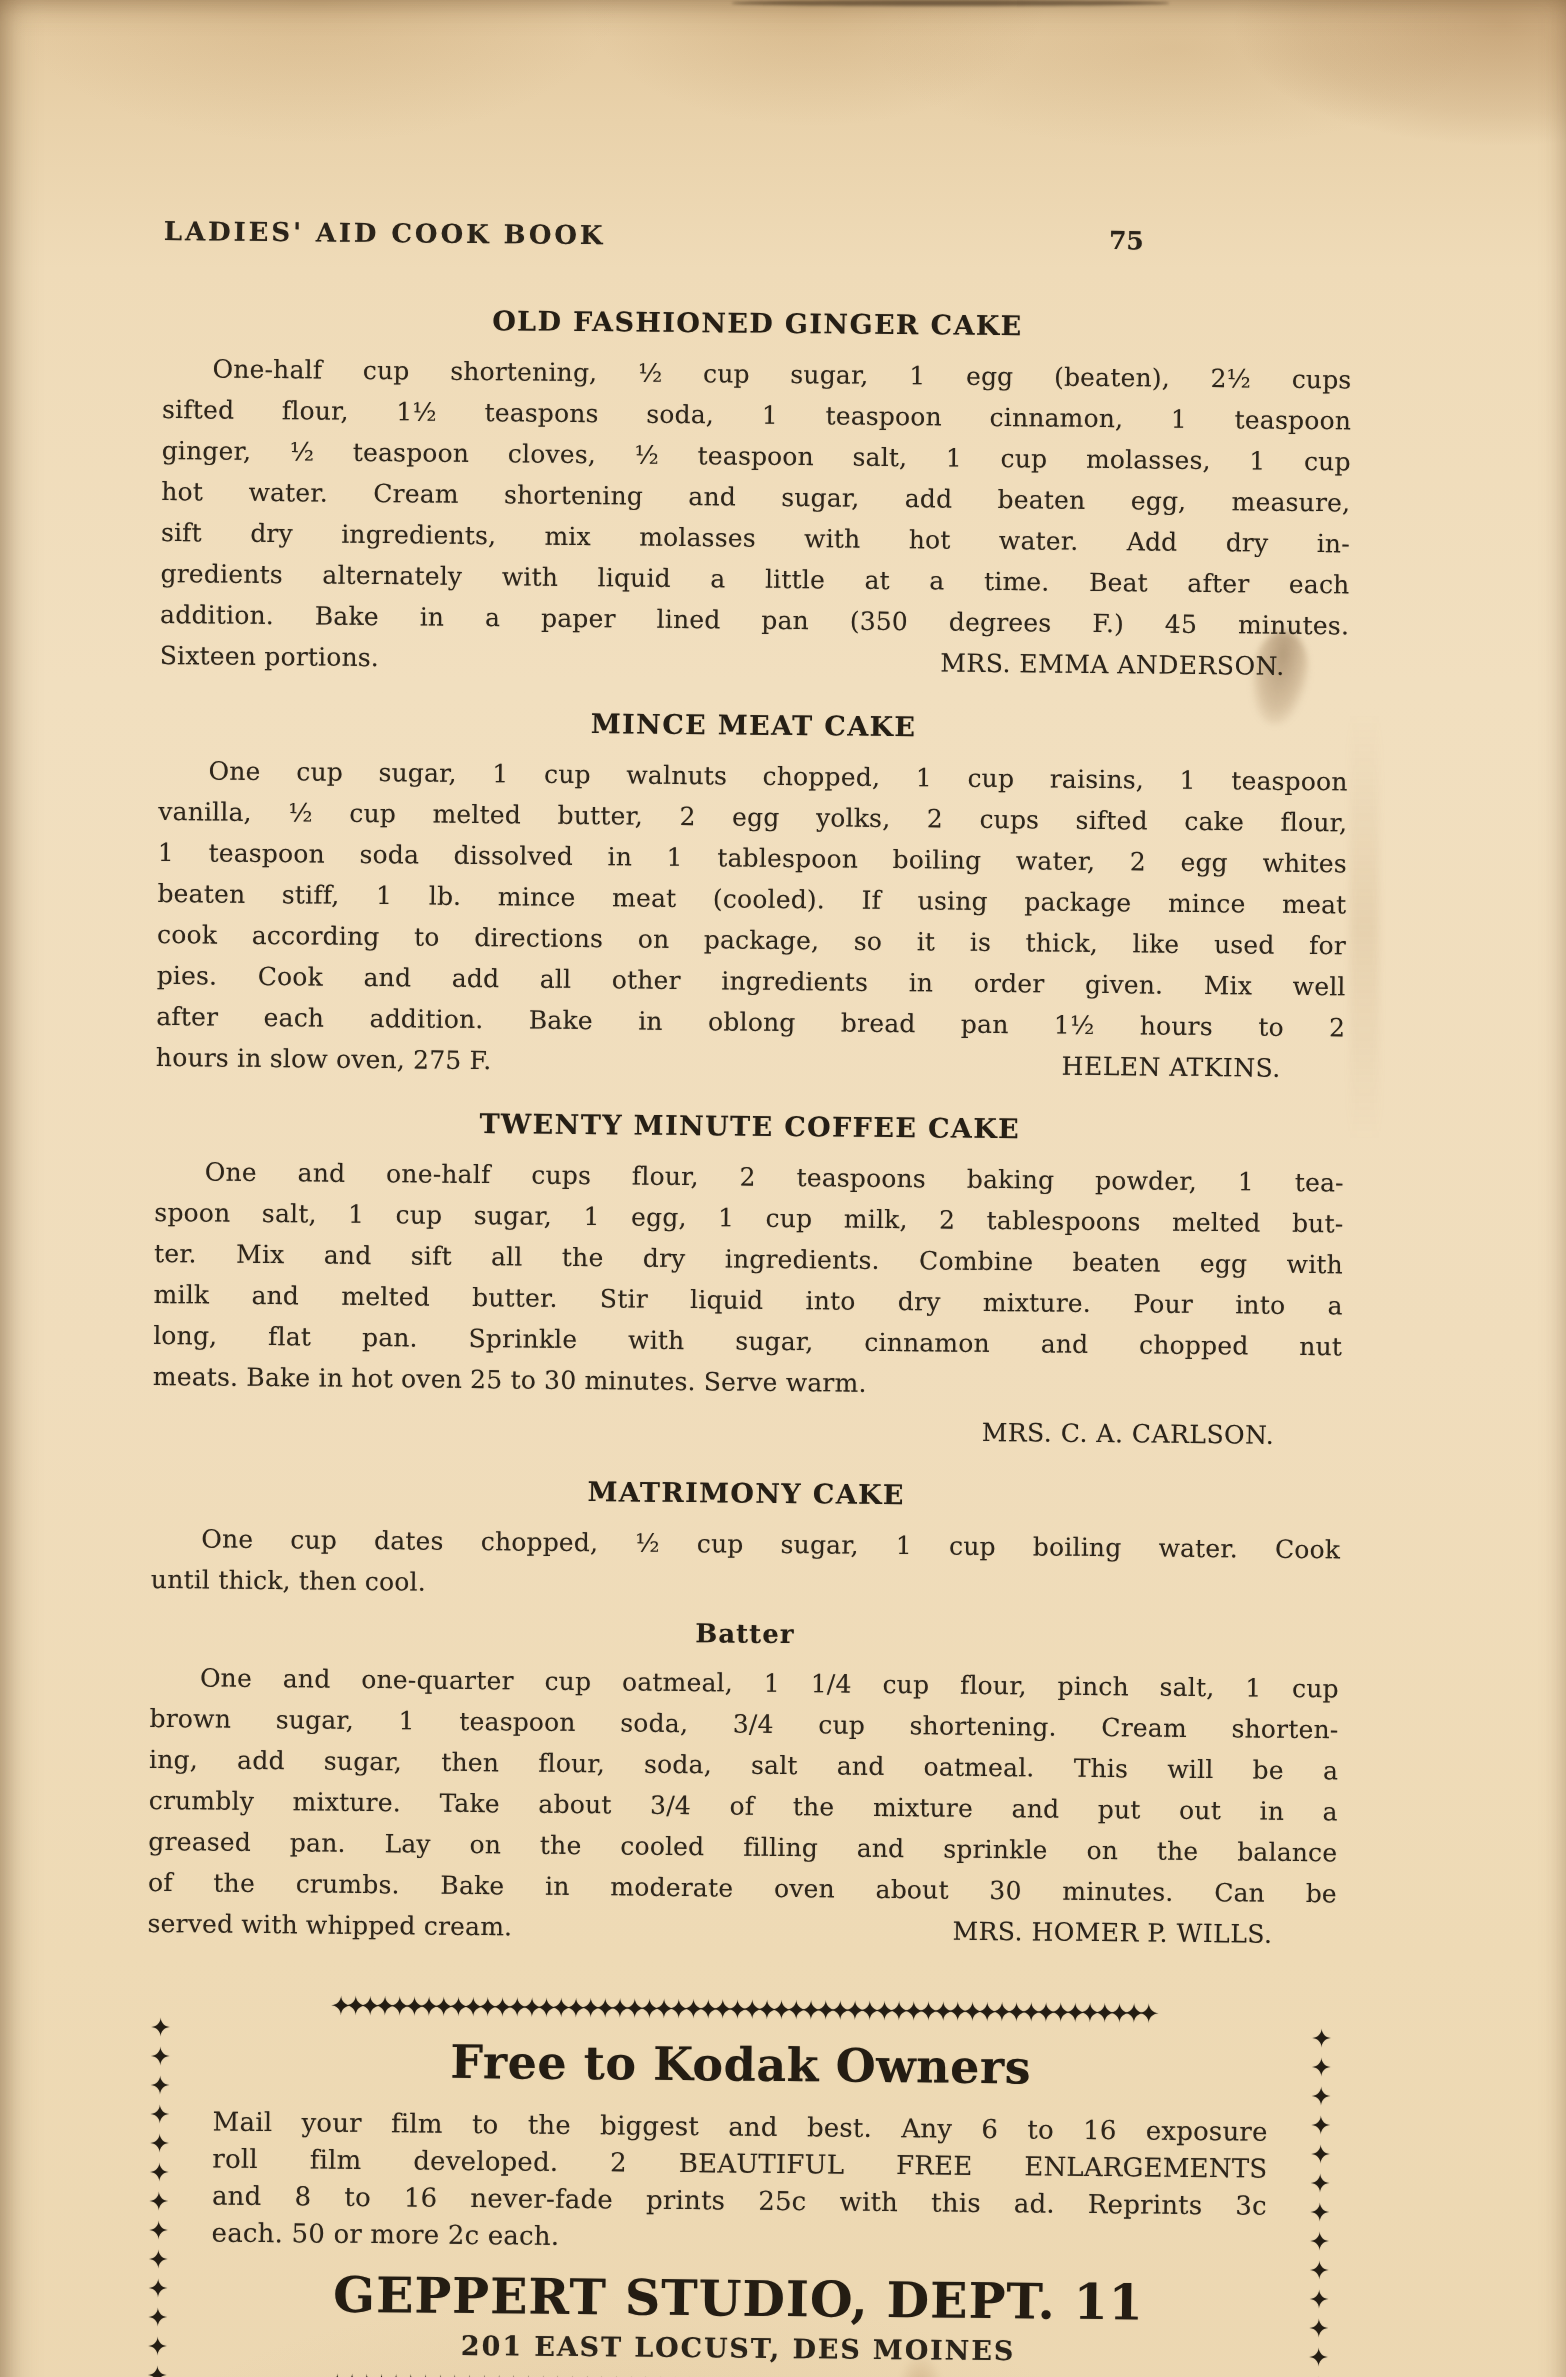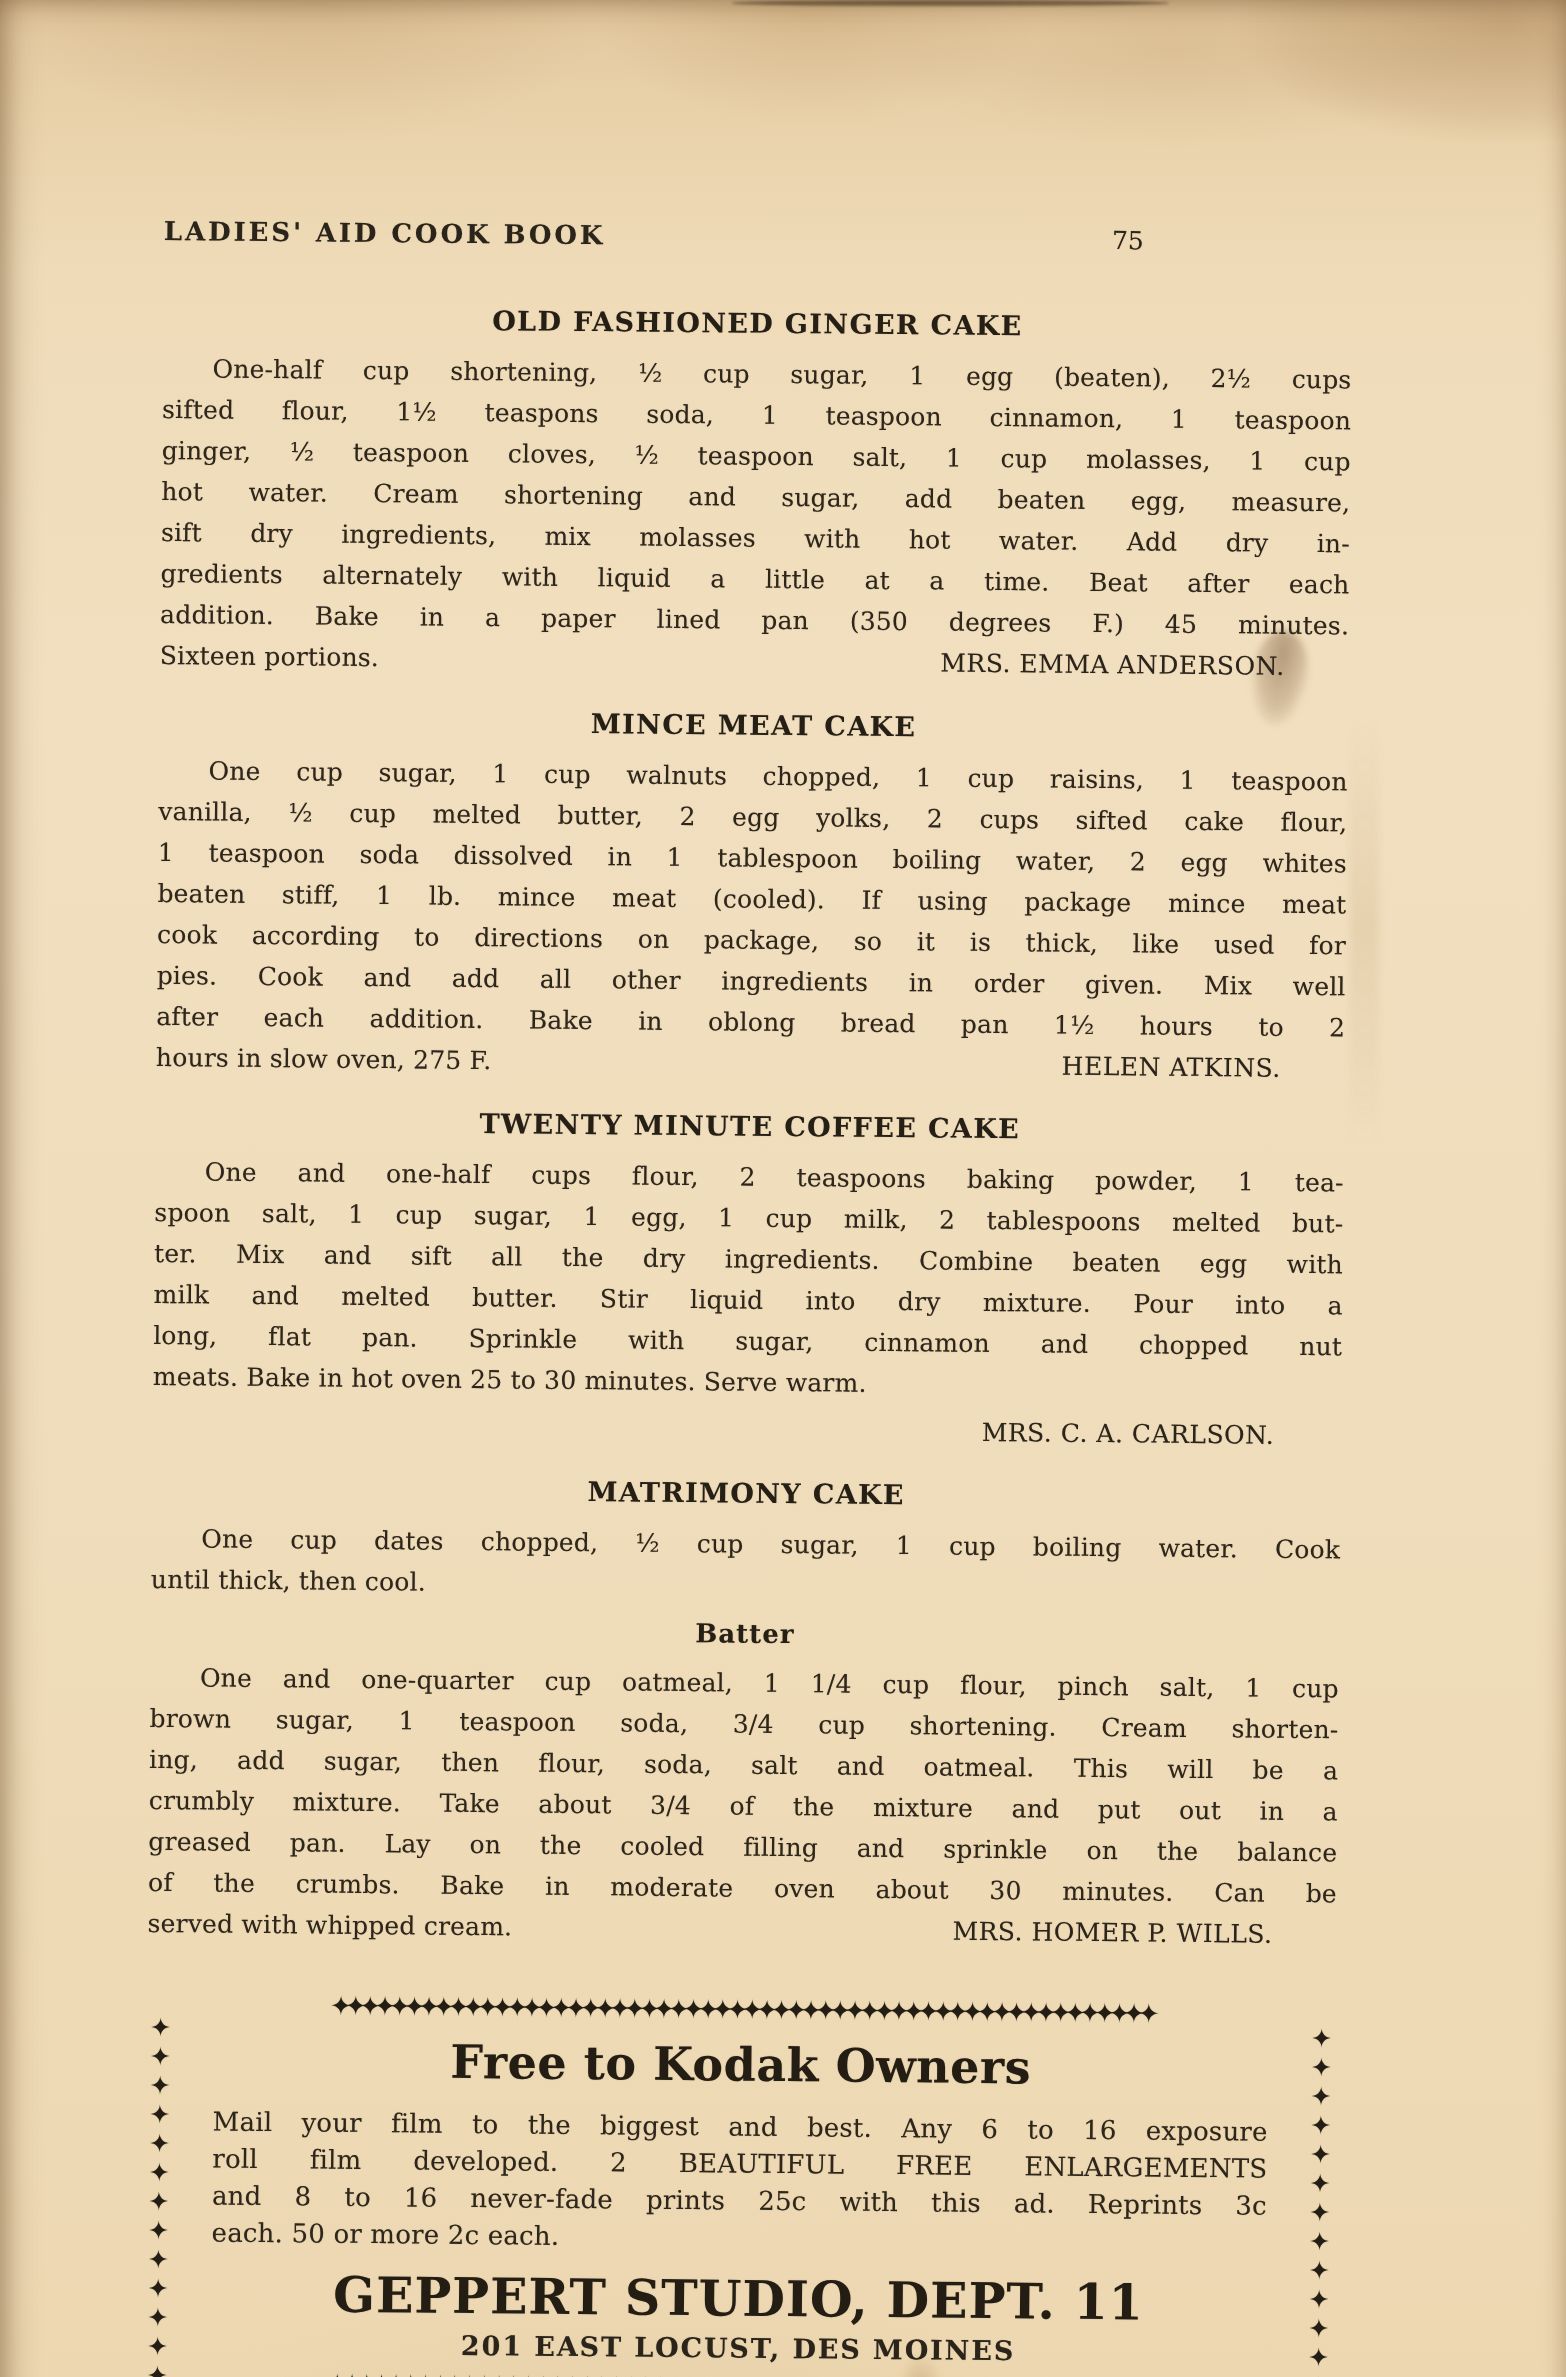--- a/index.html
+++ b/index.html
@@ -40,21 +40,21 @@
     position: absolute;
     left: 164px; top: 216px;
     width: 1189px;
     transform: rotate(0.55deg);
     transform-origin: 0 0;
     text-shadow: 0 0 1px rgba(46,38,27,0.35);
   }
 
   .header-row { display:flex; justify-content:space-between; align-items:baseline; margin-bottom:56px; }
   .book-title { font-size:26px; font-weight:bold; letter-spacing:2.9px; color:#2b241a; }
-  .page-number { font-size:25px; font-weight:normal; margin-right:209px; color:#2b241a; }
+  .page-number { font-size:25px; font-weight:bold; margin-right:209px; color:#2b241a; }
 
   .recipe { margin-bottom:27.6px; }
   .recipe-title { text-align:center; font-size:27px; font-weight:bold; letter-spacing:1.4px; margin-bottom:15px; color:#261f15; }
   .sub-title { text-align:center; font-size:26px; font-weight:bold; letter-spacing:1px; margin:12.4px 0 14.3px; color:#261f15; }
 
   .jline { font-size:25px; line-height:41px; letter-spacing:0.2px;
     text-align:justify; text-align-last:justify; white-space:normal; }
   .jline.indent { text-indent:50px; }
   .jline.last { text-align-last:left; }
 

